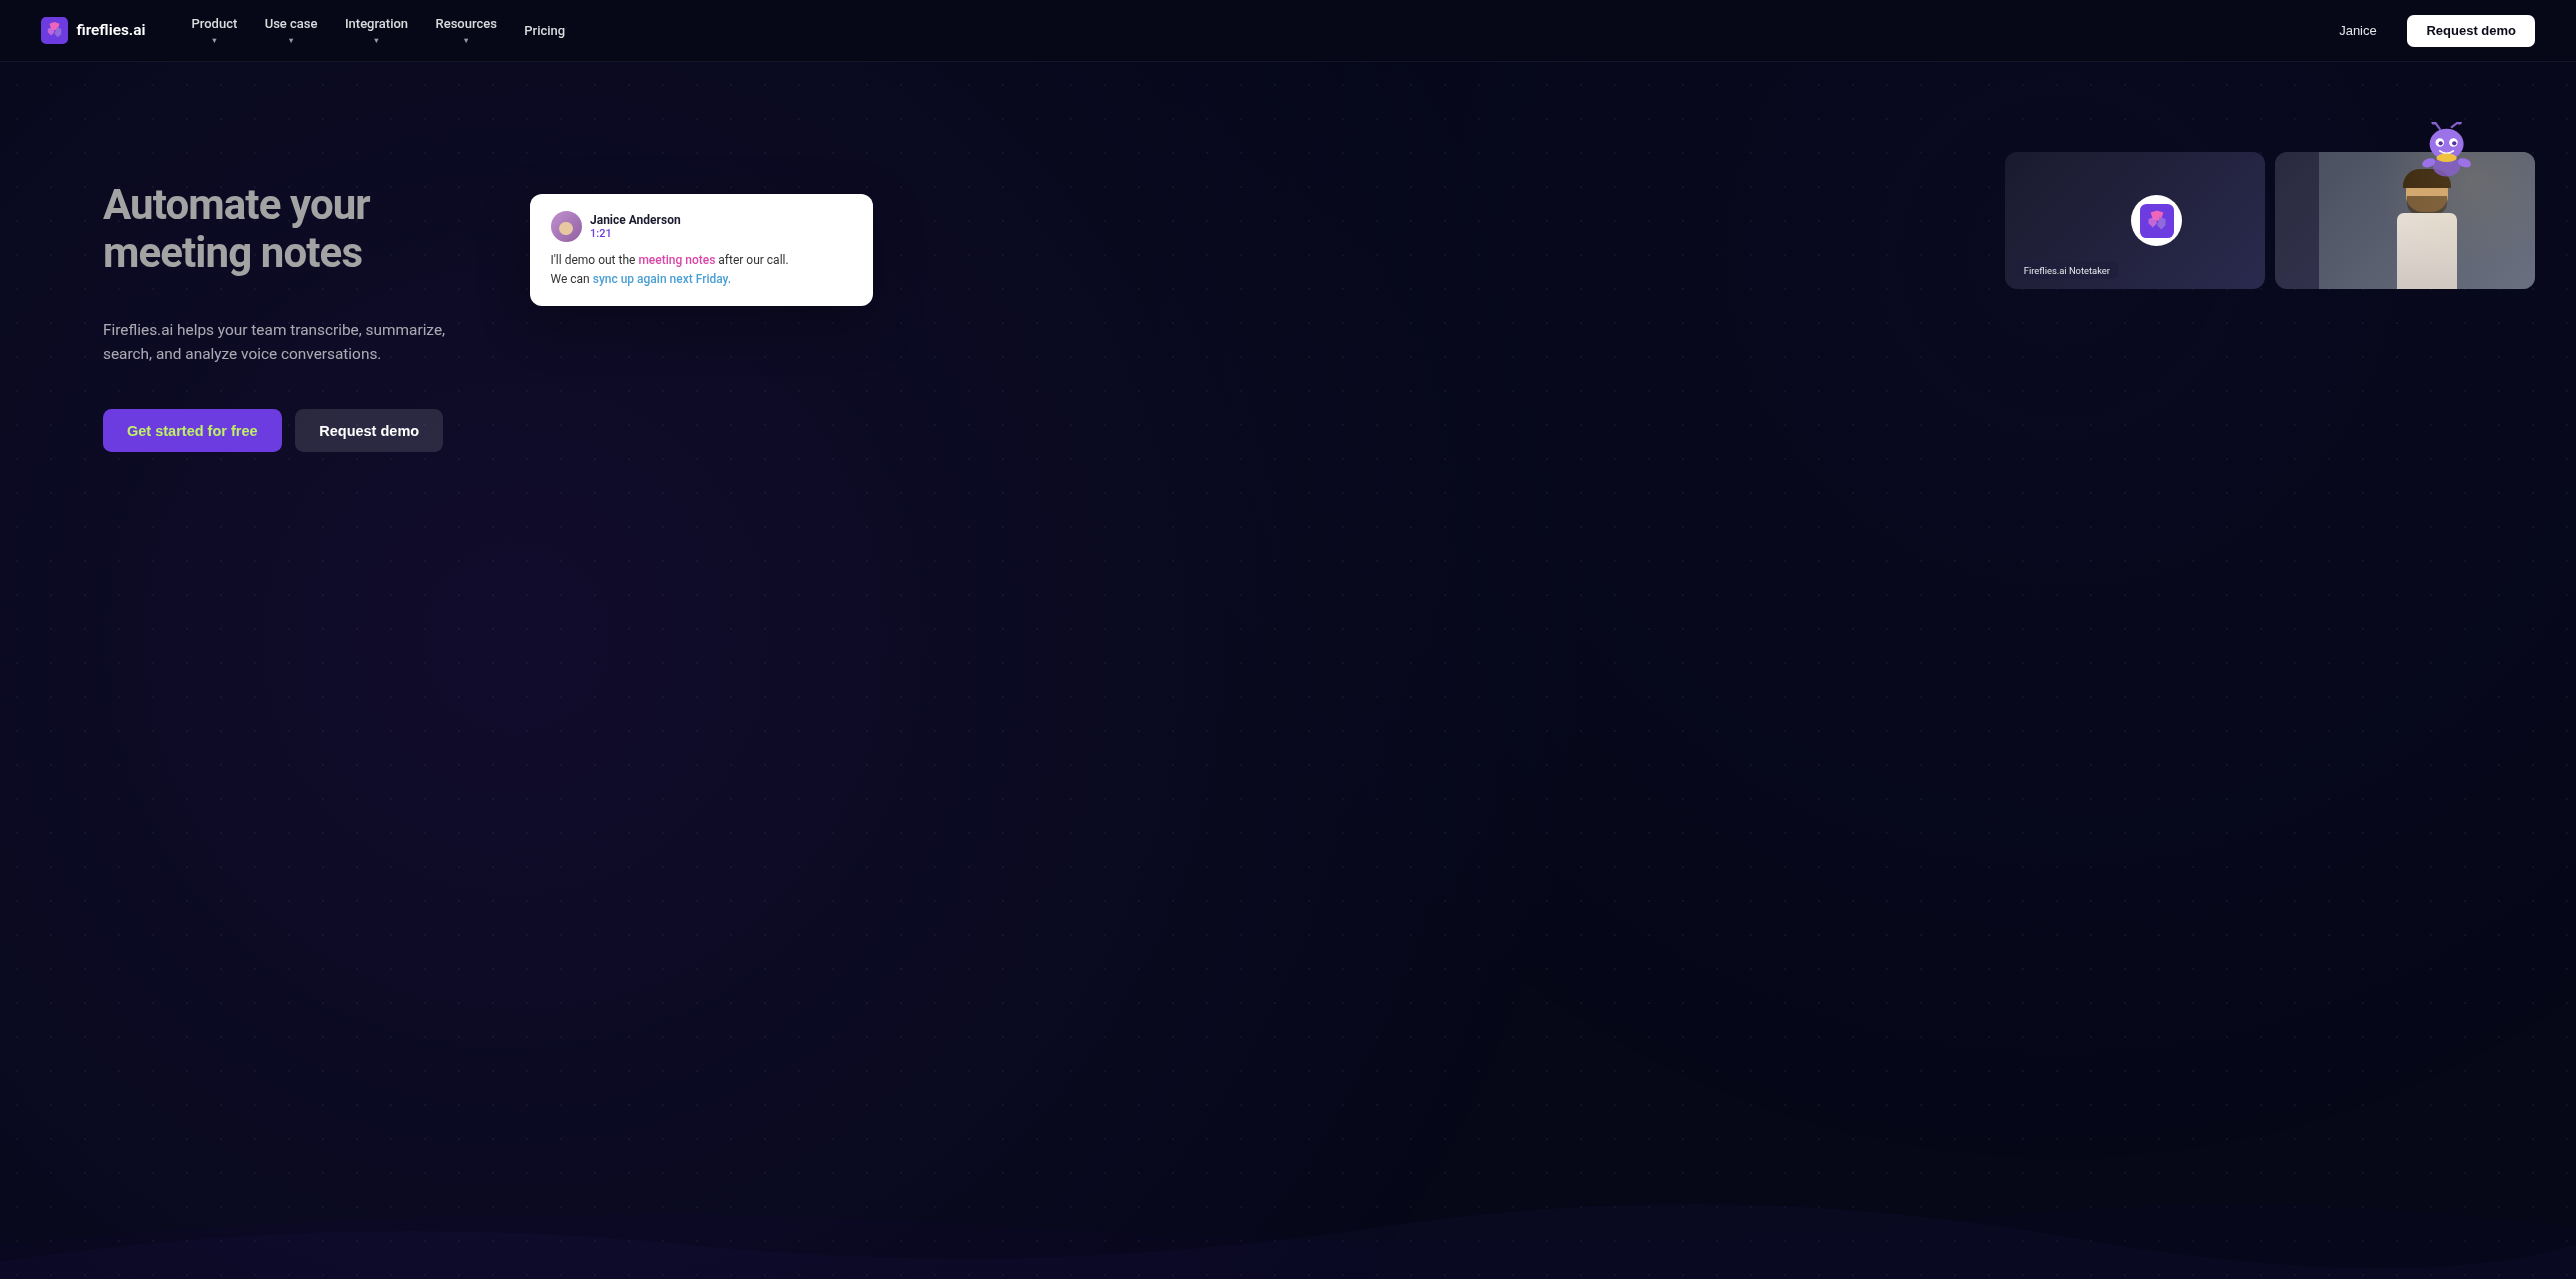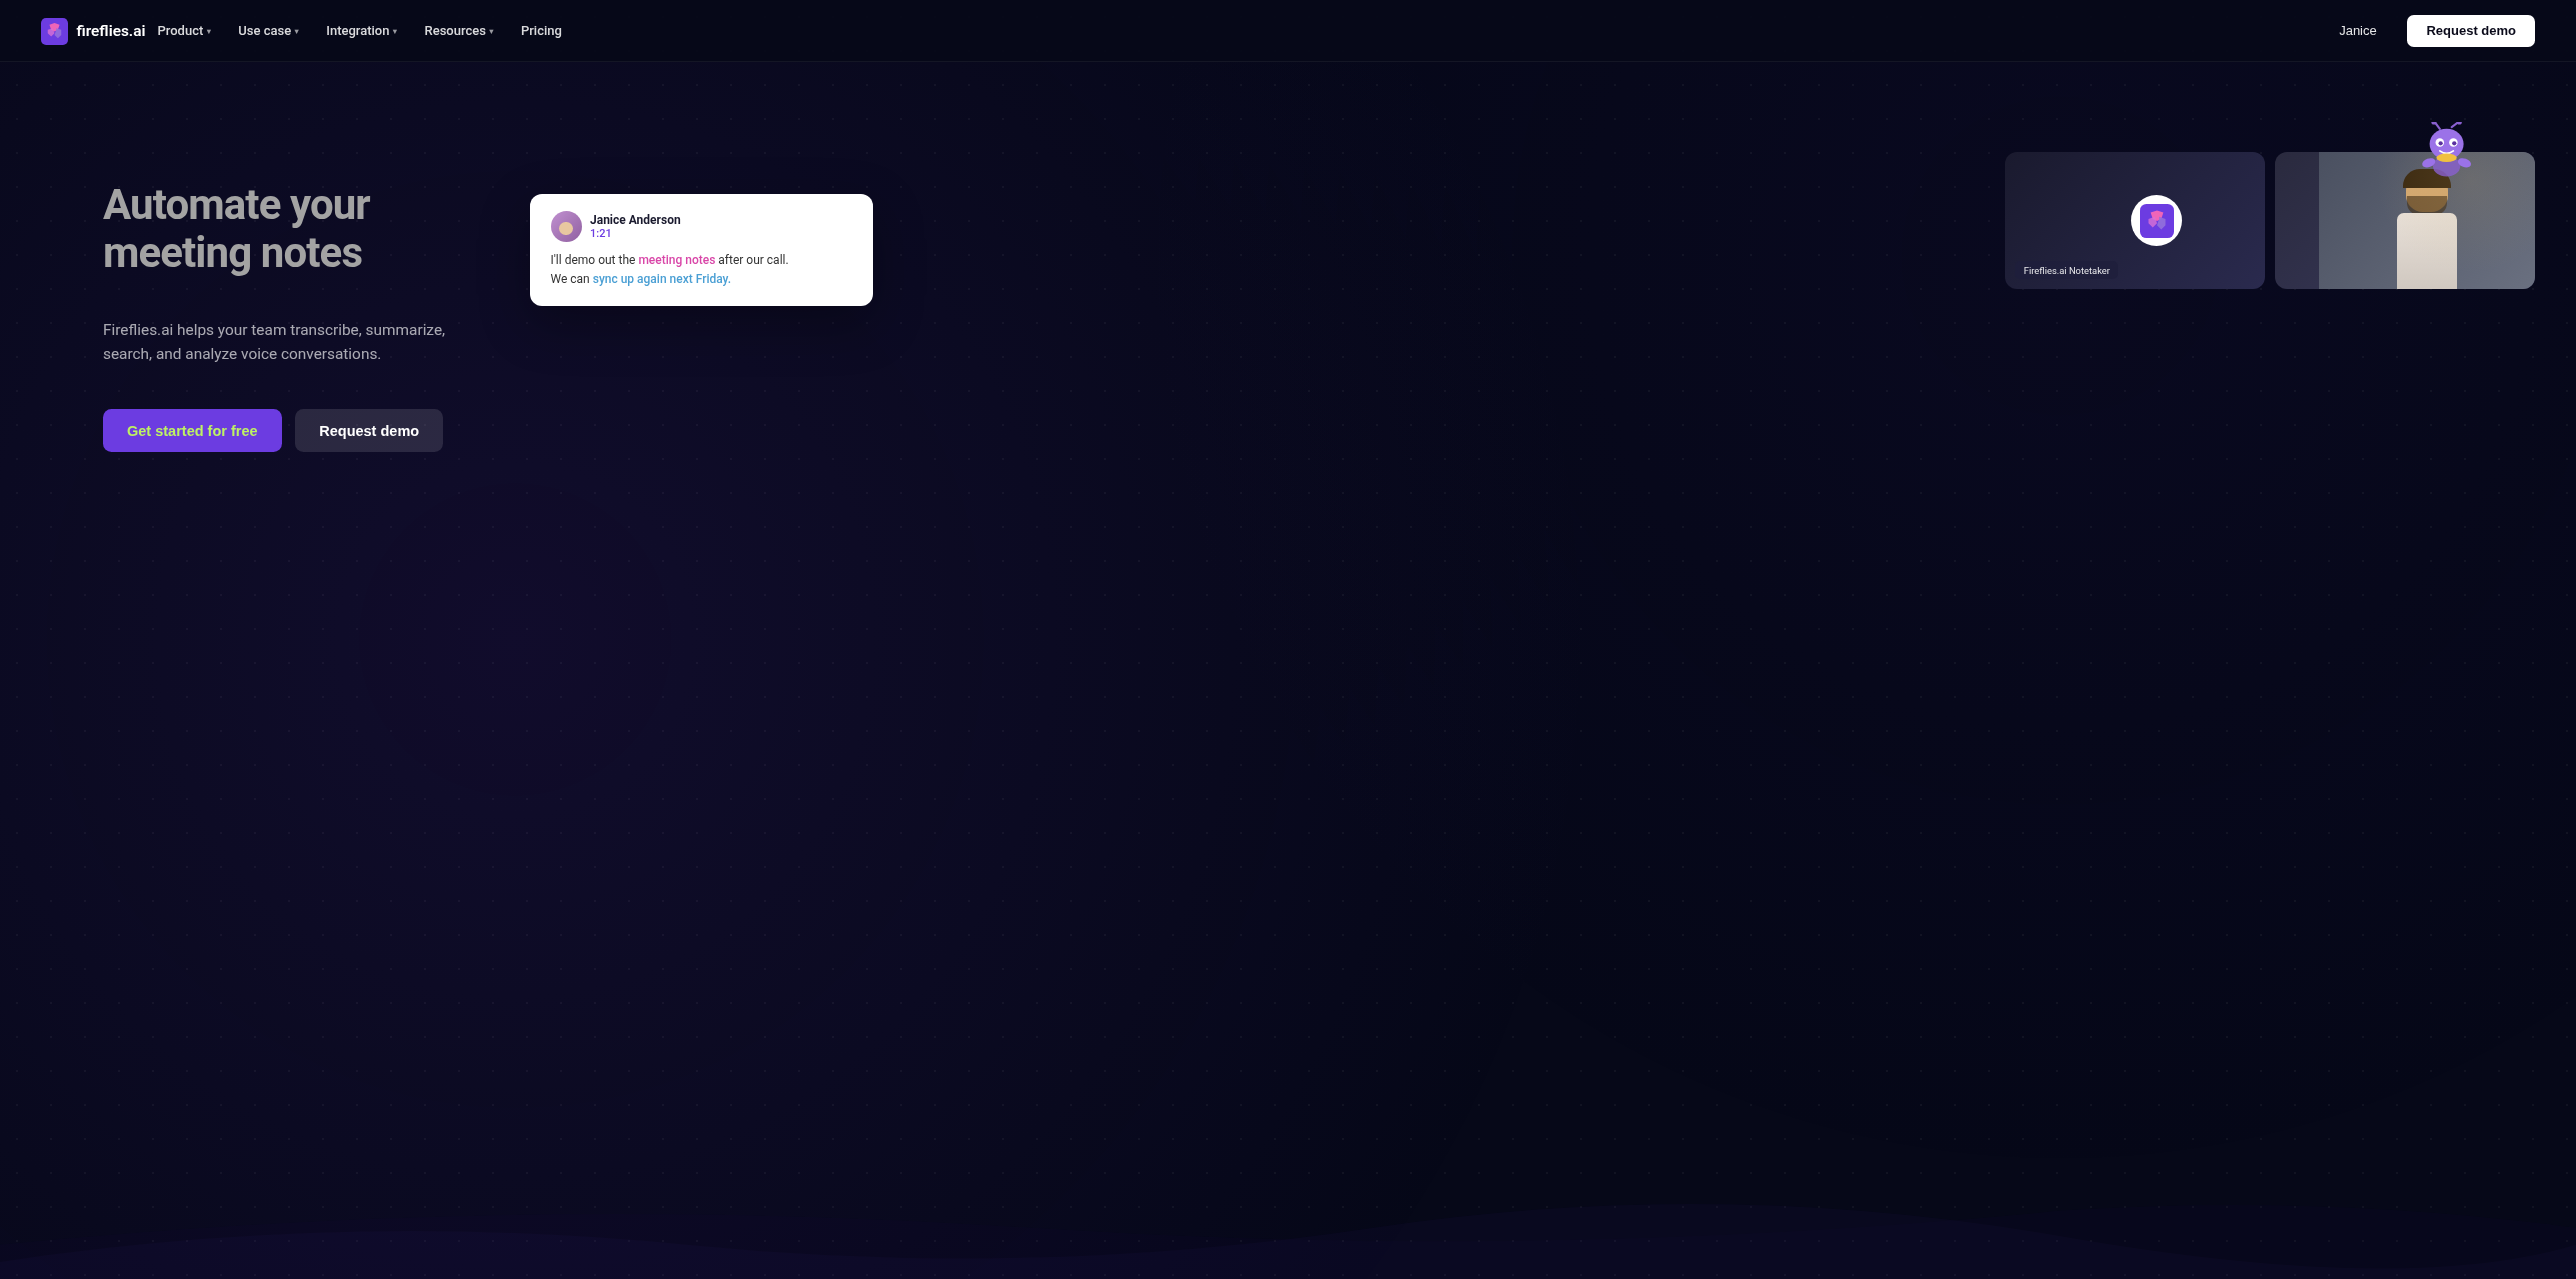--- a/index.html
+++ b/index.html
@@ -32,21 +32,22 @@
       align-items: center;
       justify-content: space-between;
       padding: 0 41px;
       height: 62px;
       border-bottom: 0.9px solid rgba(255,255,255,0.06);
       background: rgba(6, 8, 24, 0.95);
     }
 
     .navbar-left {
       display: flex;
-      align-items: flex-end;
+      align-items: center;
+      gap: 34px;
     }
 
     .logo {
       display: flex;
       align-items: center;
       gap: 8.5px;
       text-decoration: none;
       color: white;
     }
 
@@ -72,20 +73,21 @@
       align-items: center;
       gap: 3.4px;
       padding: 6.8px 12px;
       color: rgba(255,255,255,0.85);
       font-size: 13px;
       font-weight: 500;
       cursor: pointer;
       border-radius: 5.1px;
       transition: background 0.2s;
       white-space: nowrap;
+      flex-direction: column;
     }
 
     .nav-item .chevron {
       font-size: 8.5px;
       opacity: 0.7;
     }
 
     .navbar-right {
       display: flex;
       align-items: center;

